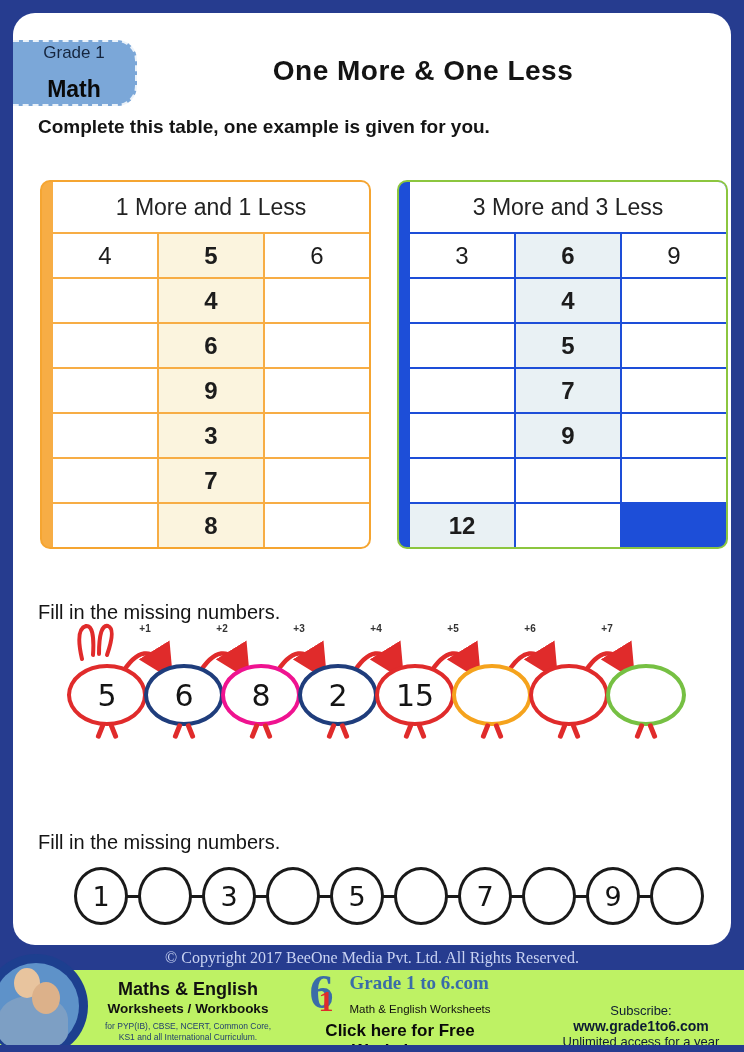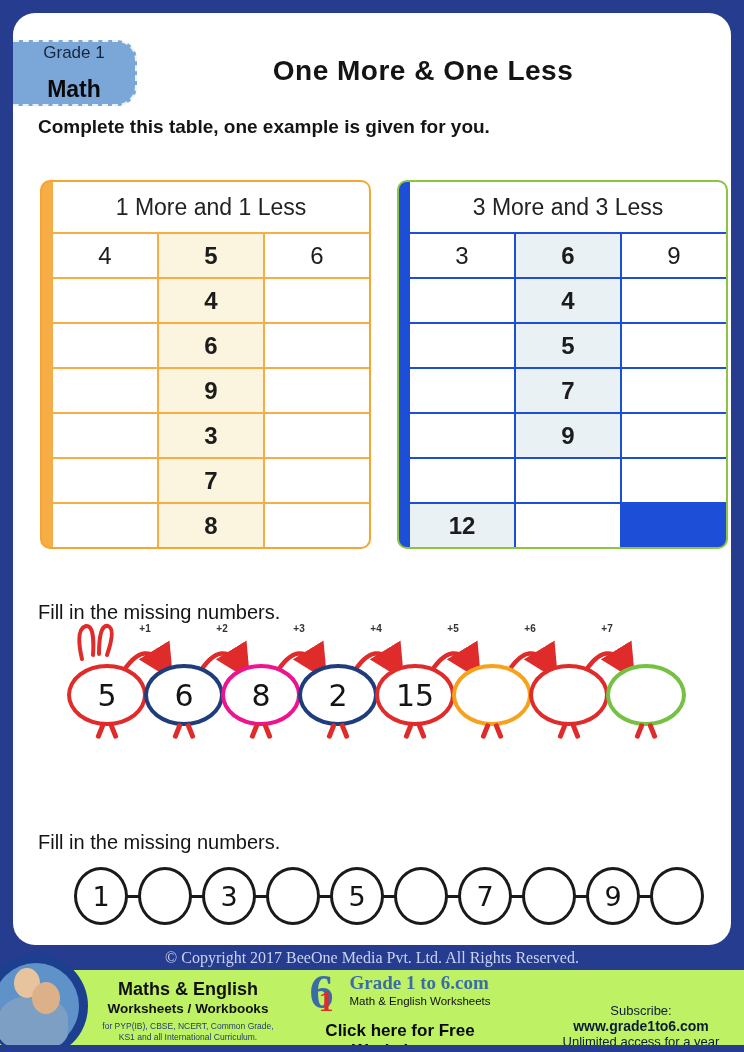--- a/index.html
+++ b/index.html
@@ -92,21 +92,21 @@
 
   .f-center { position:absolute; left:280px; top:0; width:240px; text-align:center; }
   .logo-row { display:flex; align-items:flex-start; justify-content:center; height:46px; }
   .logo-mark { position:relative; width:36px; height:46px; }
   .logo-six { position:absolute; left:0; top:-6px; font-family:"Liberation Serif", serif;
               font-weight:bold; font-size:48px; color:#3a6ca8; }
   .logo-one { position:absolute; left:9px; top:14px; font-family:"Liberation Serif", serif;
               font-weight:bold; font-size:30px; color:#e02b2b; }
   .logo-text { text-align:left; margin-left:4px; padding-top:2px; }
   .logo-site { font-family:"Liberation Serif", serif; font-weight:bold; font-size:19px; color:#3a6ca8; }
-  .logo-tag  { font-size:11.5px; color:#111; margin-top:1px; }
+  .logo-tag  { font-size:11.5px; color:#111; margin-top:9px; }
   .cta { font-size:17px; font-weight:bold; color:#0a0a0a; margin-top:5px; cursor:pointer; }
 
   .f-right { position:absolute; left:545px; top:5px; width:192px; text-align:center; color:#0d1b33;margin-top:28px; }
   .f-right .s1 { font-size:13px; }
   .f-right .s2 { font-size:14px; font-weight:bold; cursor:pointer; }
   .f-right .s3 { font-size:13px; }
   .f-right .s4 { font-size:20px; font-weight:bold; margin-top:1px; }
   .f-right .s4 .only { font-size:12px; font-weight:normal; }
 </style>
 </head>
@@ -258,21 +258,21 @@
       <div class="ring"></div>
       <div class="inner"></div>
       <div class="body1"></div>
       <div class="head1"></div>
       <div class="head2"></div>
     </div>
 
     <div class="f-left">
       <div class="l1">Maths &amp; English</div>
       <div class="l2">Worksheets / Workbooks</div>
-      <div class="l3">for PYP(IB), CBSE, NCERT, Common Grade,</div>
+      <div class="l3">for PYP(IB), CBSE, NCERT, Common Core,</div>
       <div class="l4">KS1 and all International Curriculum.</div>
     </div>
 
     <div class="f-center">
       <div class="logo-row">
         <div class="logo-mark">
           <span class="logo-six">6</span>
           <span class="logo-one">1</span>
         </div>
         <div class="logo-text">

